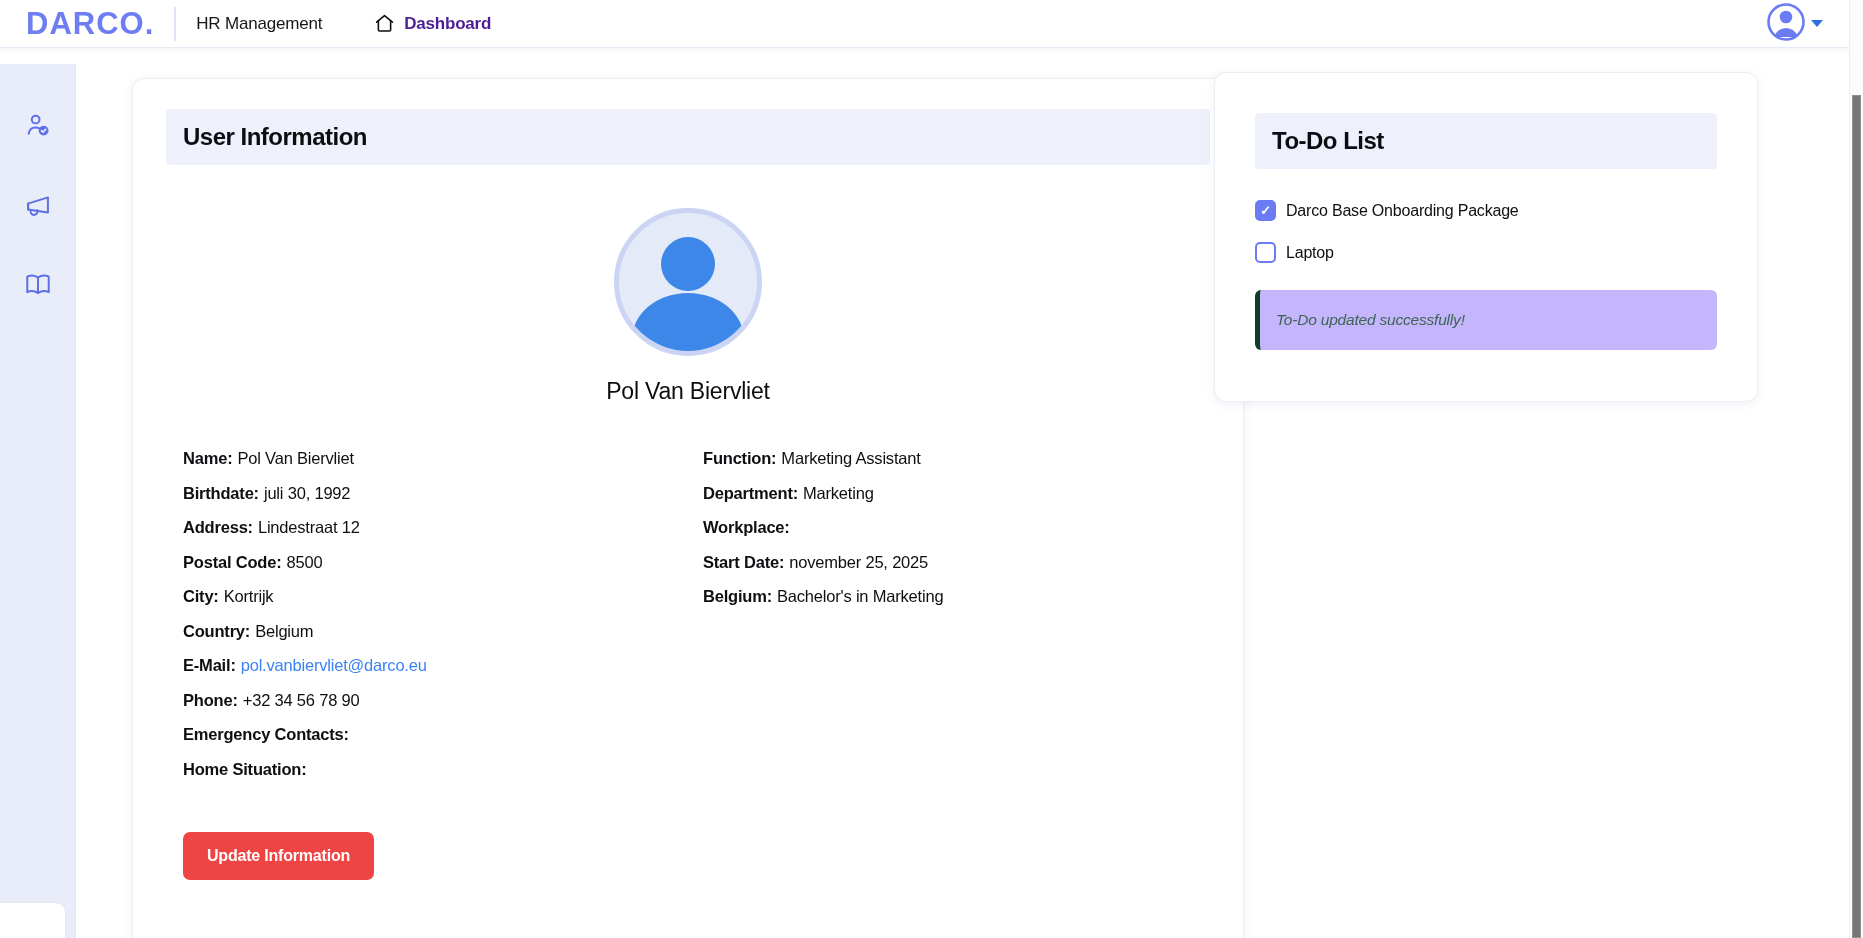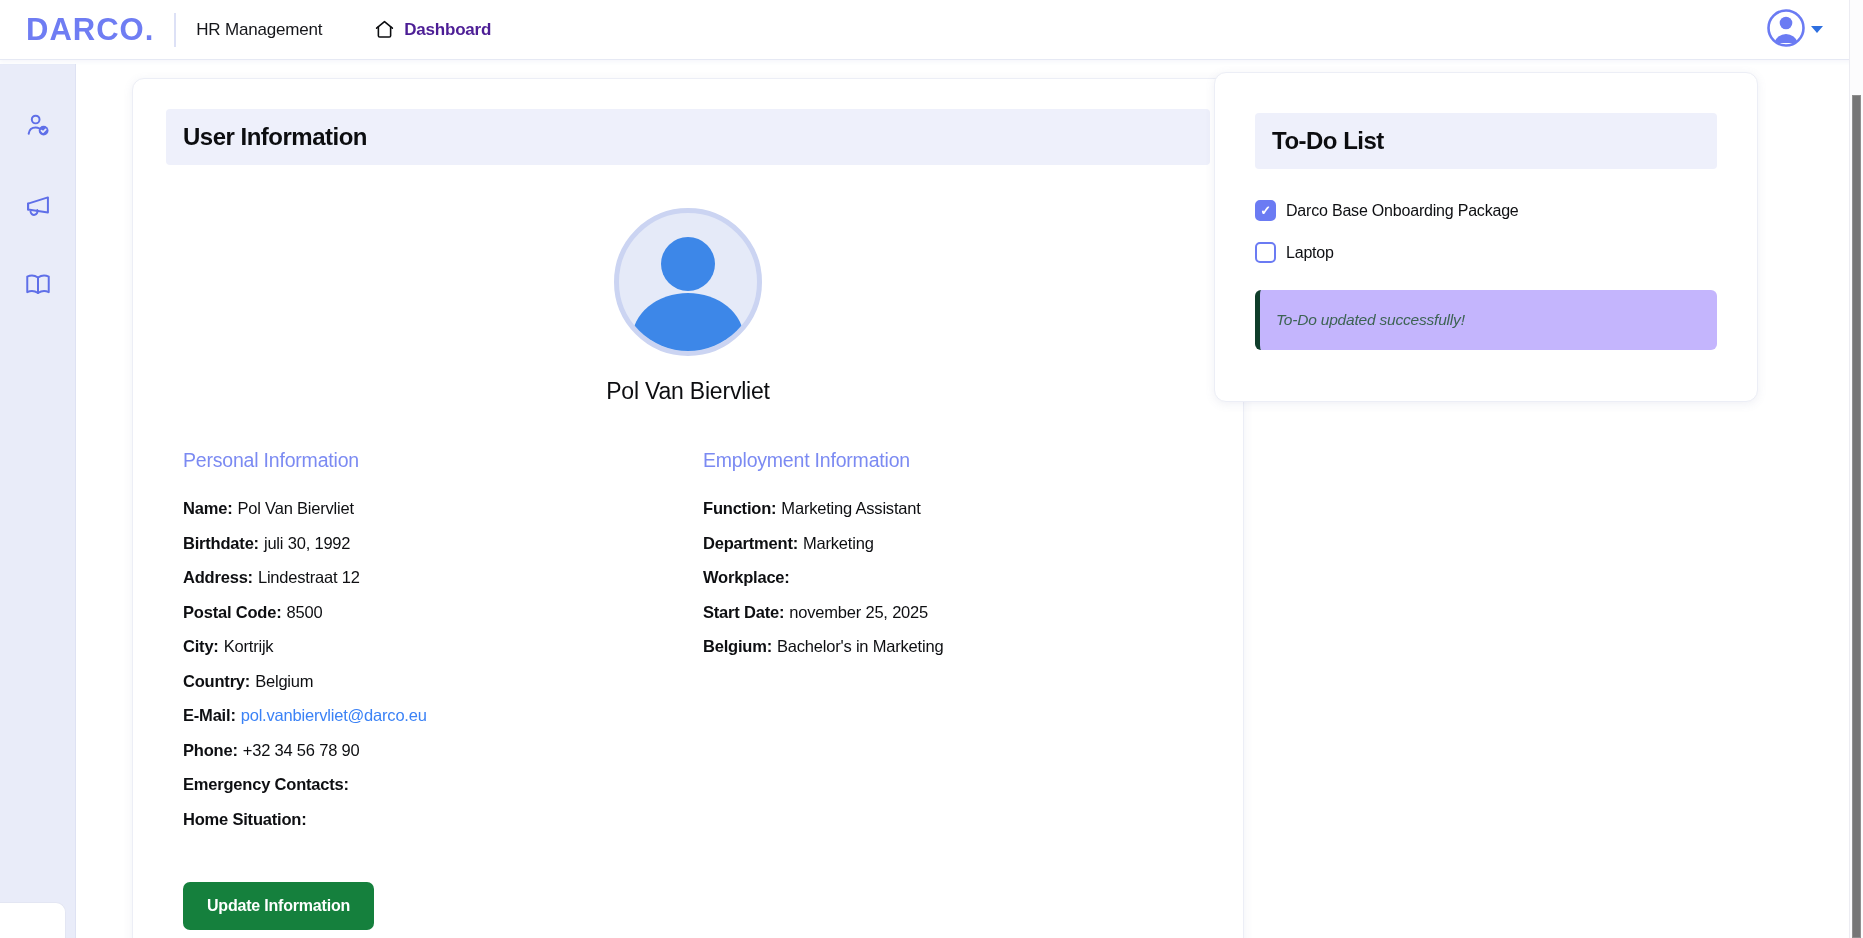--- a/index.html
+++ b/index.html
@@ -8,21 +8,21 @@
     font-family:"Liberation Sans", sans-serif;
     background:#ffffff;
     color:#0e0f12;
     position:relative;
     overflow:hidden;
     letter-spacing:-0.2px;
   }
 
   
   .header {
-    position:absolute; top:0; left:0; width:100%; height:60px;
+    position:absolute; top:0; left:0; width:100%; height:48px;
     background:#fff;
     border-bottom:1px solid #e6e9f4;
     box-shadow:0 2px 4px rgba(120,130,200,0.07);
     display:flex; align-items:center;
     padding:0 26px;
     z-index:5;
   }
   .logo {
     font-size:31px; font-weight:900; color:#6F7DF3; letter-spacing:1px;
     cursor:pointer;
@@ -93,21 +93,21 @@
     display:grid; grid-template-columns:520px 1fr;
     margin-top:44px; padding:0 17px;
   }
   .col-heading { color:#7B8AF2; font-size:19.5px; font-weight:normal; margin-bottom:27px; }
   .field-row { font-size:16.5px; margin-bottom:15.5px; line-height:19px; }
   .fl { font-weight:bold; margin-right:5px; }
   .fv.link { color:#3b82f6; cursor:pointer; }
 
   .update-btn {
     margin:38px 0 0 17px;
-    background:#15803d; color:#fff;
+    background:#ef4444; color:#fff;
     font-family:"Liberation Sans", sans-serif;
     font-weight:bold; font-size:16px; letter-spacing:-0.2px;
     border:none; border-radius:7px;
     padding:15px 24px; cursor:pointer;
   }
 
   
   .todo-items { margin-top:31px; }
   .todo-item { display:flex; align-items:center; gap:10px; margin-bottom:21px; font-size:16px; }
   .checkbox {
@@ -209,21 +209,20 @@
     <div class="big-avatar">
       <div class="head"></div>
       <div class="shoulders"></div>
     </div>
   </div>
 
   <div class="user-name">Pol Van Biervliet</div>
 
   <div class="columns">
     <div class="col">
-      <h3 class="col-heading">Personal Information</h3>
       <div>
 
           <div class="field-row">
             <span class="fl">Name:</span><span class="fv">Pol Van Biervliet</span>
           </div>
 
           <div class="field-row">
             <span class="fl">Birthdate:</span><span class="fv">juli 30, 1992</span>
           </div>
 
@@ -255,21 +254,20 @@
             <span class="fl">Emergency Contacts:</span><span class="fv"></span>
           </div>
 
           <div class="field-row">
             <span class="fl">Home Situation:</span><span class="fv"></span>
           </div>
         </div>
     </div>
 
     <div class="col">
-      <h3 class="col-heading">Employment Information</h3>
       <div>
 
           <div class="field-row">
             <span class="fl">Function:</span><span class="fv">Marketing Assistant</span>
           </div>
 
           <div class="field-row">
             <span class="fl">Department:</span><span class="fv">Marketing</span>
           </div>
 

